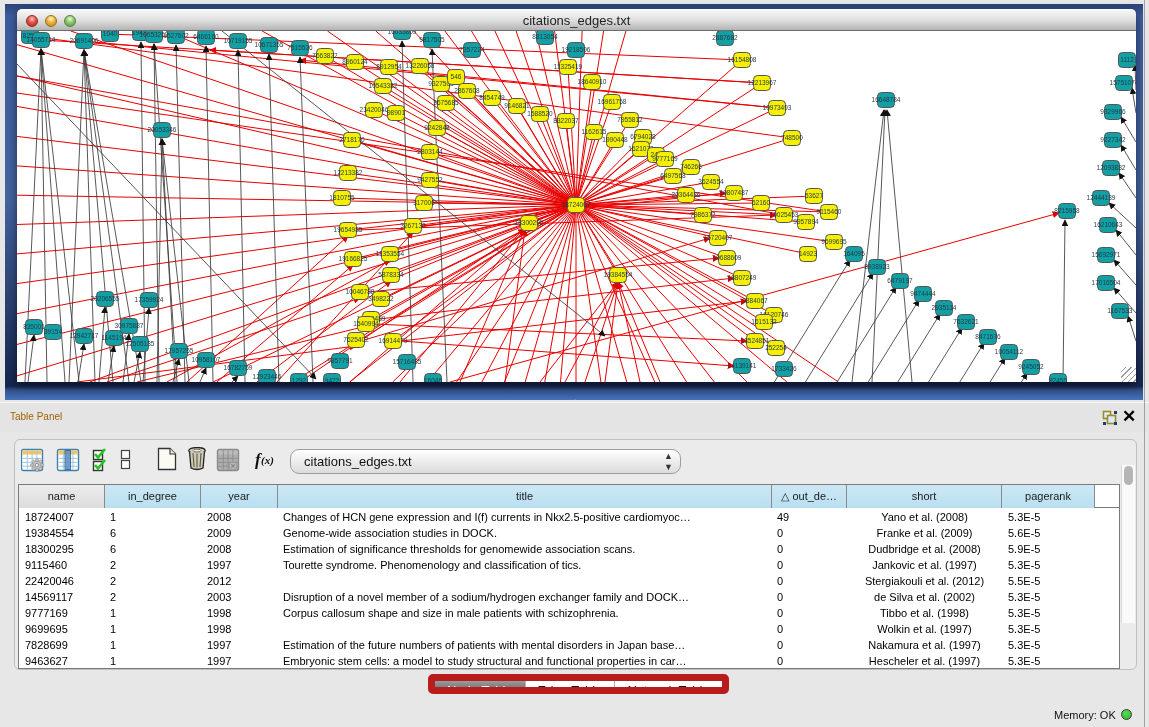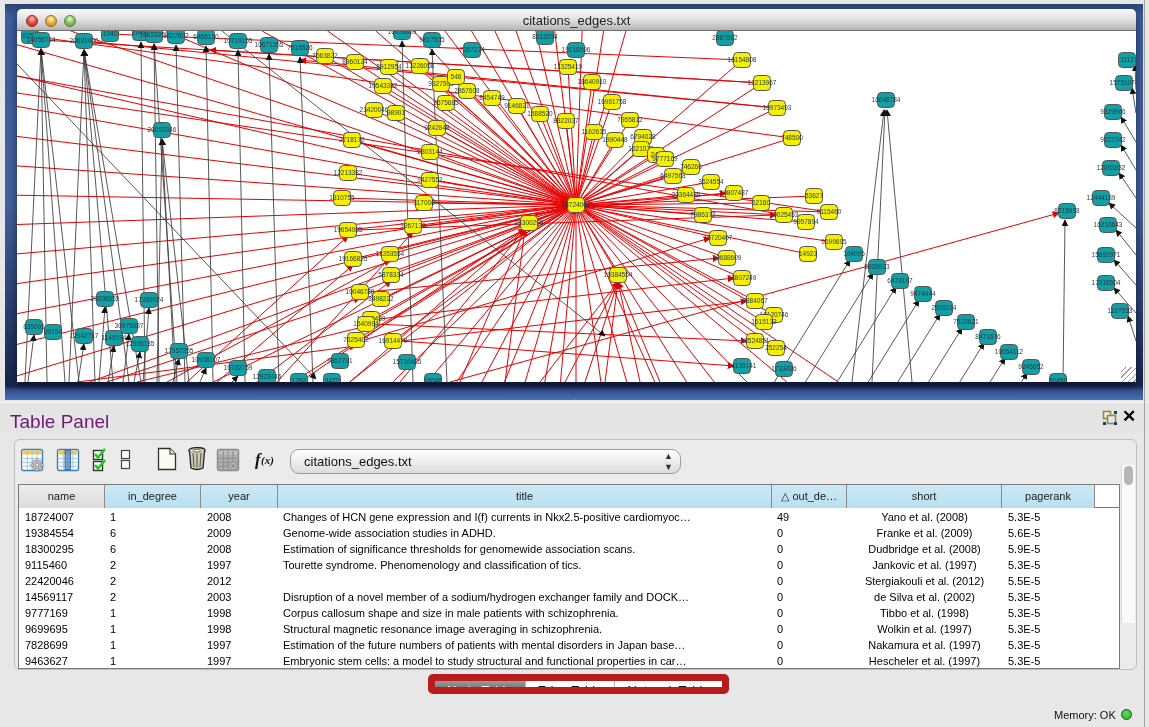--- a/index.html
+++ b/index.html
@@ -15,21 +15,21 @@
 .ball { position:absolute; top:4.5px; width:12px; height:12px; border-radius:50%; }
 #b1 { left:9px;  background:radial-gradient(circle at 50% 30%, #ffb0a8 8%, #e4504a 45%, #b1201e 100%); border:0.5px solid #8e2a22;}
 #b2 { left:28px; background:radial-gradient(circle at 50% 30%, #ffeeb0 8%, #f0b03c 45%, #c07c14 100%); border:0.5px solid #96701e;}
 #b3 { left:47px; background:radial-gradient(circle at 50% 30%, #d6f2c2 8%, #8cc66e 45%, #53933c 100%); border:0.5px solid #57803c;}
 #canvas { position:absolute; left:0; top:22px; width:1119px; height:351px; background:#fff; overflow:hidden; }
 #grip { position:absolute; right:0px; bottom:0px; width:15px; height:15px;
   background:repeating-linear-gradient(135deg, transparent 0 3px, #9a9a9a 3px 4px); }
 #tablepanel { position:absolute; left:0; top:400px; width:1149px; height:327px; background:#e7e7e7; }
 #tphead { position:absolute; left:0; top:2px; width:1149px; height:30px; background:#e4e4e4;
   border-top:1px solid #f6f6f6; }
-#tphead .lbl { position:absolute; left:10px; top:8px; font-size:19px; color:#701a75; }
+#tphead .lbl { position:absolute; left:10px; top:8px; font-size:10px; color:#a16207; }
 #tphead .fl { position:absolute; left:1101px; top:6px; }
 #tphead .xx { position:absolute; left:1122px; top:3px; font-size:17px; font-weight:bold; color:#000; }
 #container { position:absolute; left:14px; top:39px; width:1123px; height:231px;
   background:#ebebeb; border:1px solid #bfbfbf; border-radius:6px; }
 #toolbar { position:absolute; left:0; top:0; width:100%; height:42px; }
 #combo { position:absolute; left:275px; top:9px; width:391px; height:25px; border:1px solid #9d9d9d;
   border-radius:9px; background:linear-gradient(#ffffff,#e9e9e9 60%,#dcdcdc); box-shadow:inset 0 1px 0 #fff;
   font-size:13px; color:#111; line-height:23px; padding-left:13px; }
 #combo .arr { position:absolute; right:7px; top:1px; font-size:9px; color:#333; line-height:11px; text-align:center; }
 #tbl { position:absolute; left:3px; top:44px; width:1102px; height:185px; background:#fff;
@@ -677,21 +677,21 @@
             <div class="c2">2008</div>
             <div class="c3">Changes of HCN gene expression and I(f) currents in Nkx2.5-positive cardiomyoc…</div>
             <div class="c4">49</div>
             <div class="c5">Yano et al. (2008)</div>
             <div class="c6">5.3E-5</div>
           </div>
 <div class="tr">
             <div class="c0">19384554</div>
             <div class="c1">6</div>
             <div class="c2">2009</div>
-            <div class="c3">Genome-wide association studies in ADHD.</div>
+            <div class="c3">Genome-wide association studies in DOCK.</div>
             <div class="c4">0</div>
             <div class="c5">Franke et al. (2009)</div>
             <div class="c6">5.6E-5</div>
           </div>
 <div class="tr">
             <div class="c0">18300295</div>
             <div class="c1">6</div>
             <div class="c2">2008</div>
             <div class="c3">Estimation of significance thresholds for genomewide association scans.</div>
             <div class="c4">0</div>
@@ -730,21 +730,20 @@
             <div class="c2">1998</div>
             <div class="c3">Corpus callosum shape and size in male patients with schizophrenia.</div>
             <div class="c4">0</div>
             <div class="c5">Tibbo et al. (1998)</div>
             <div class="c6">5.3E-5</div>
           </div>
 <div class="tr">
             <div class="c0">9699695</div>
             <div class="c1">1</div>
             <div class="c2">1998</div>
-            <div class="c3">Structural magnetic resonance image averaging in schizophrenia.</div>
             <div class="c4">0</div>
             <div class="c5">Wolkin et al. (1997)</div>
             <div class="c6">5.3E-5</div>
           </div>
 <div class="tr">
             <div class="c0">7828699</div>
             <div class="c1">1</div>
             <div class="c2">1997</div>
             <div class="c3">Estimation of the future numbers of patients with mental disorders in Japan base…</div>
             <div class="c4">0</div>

